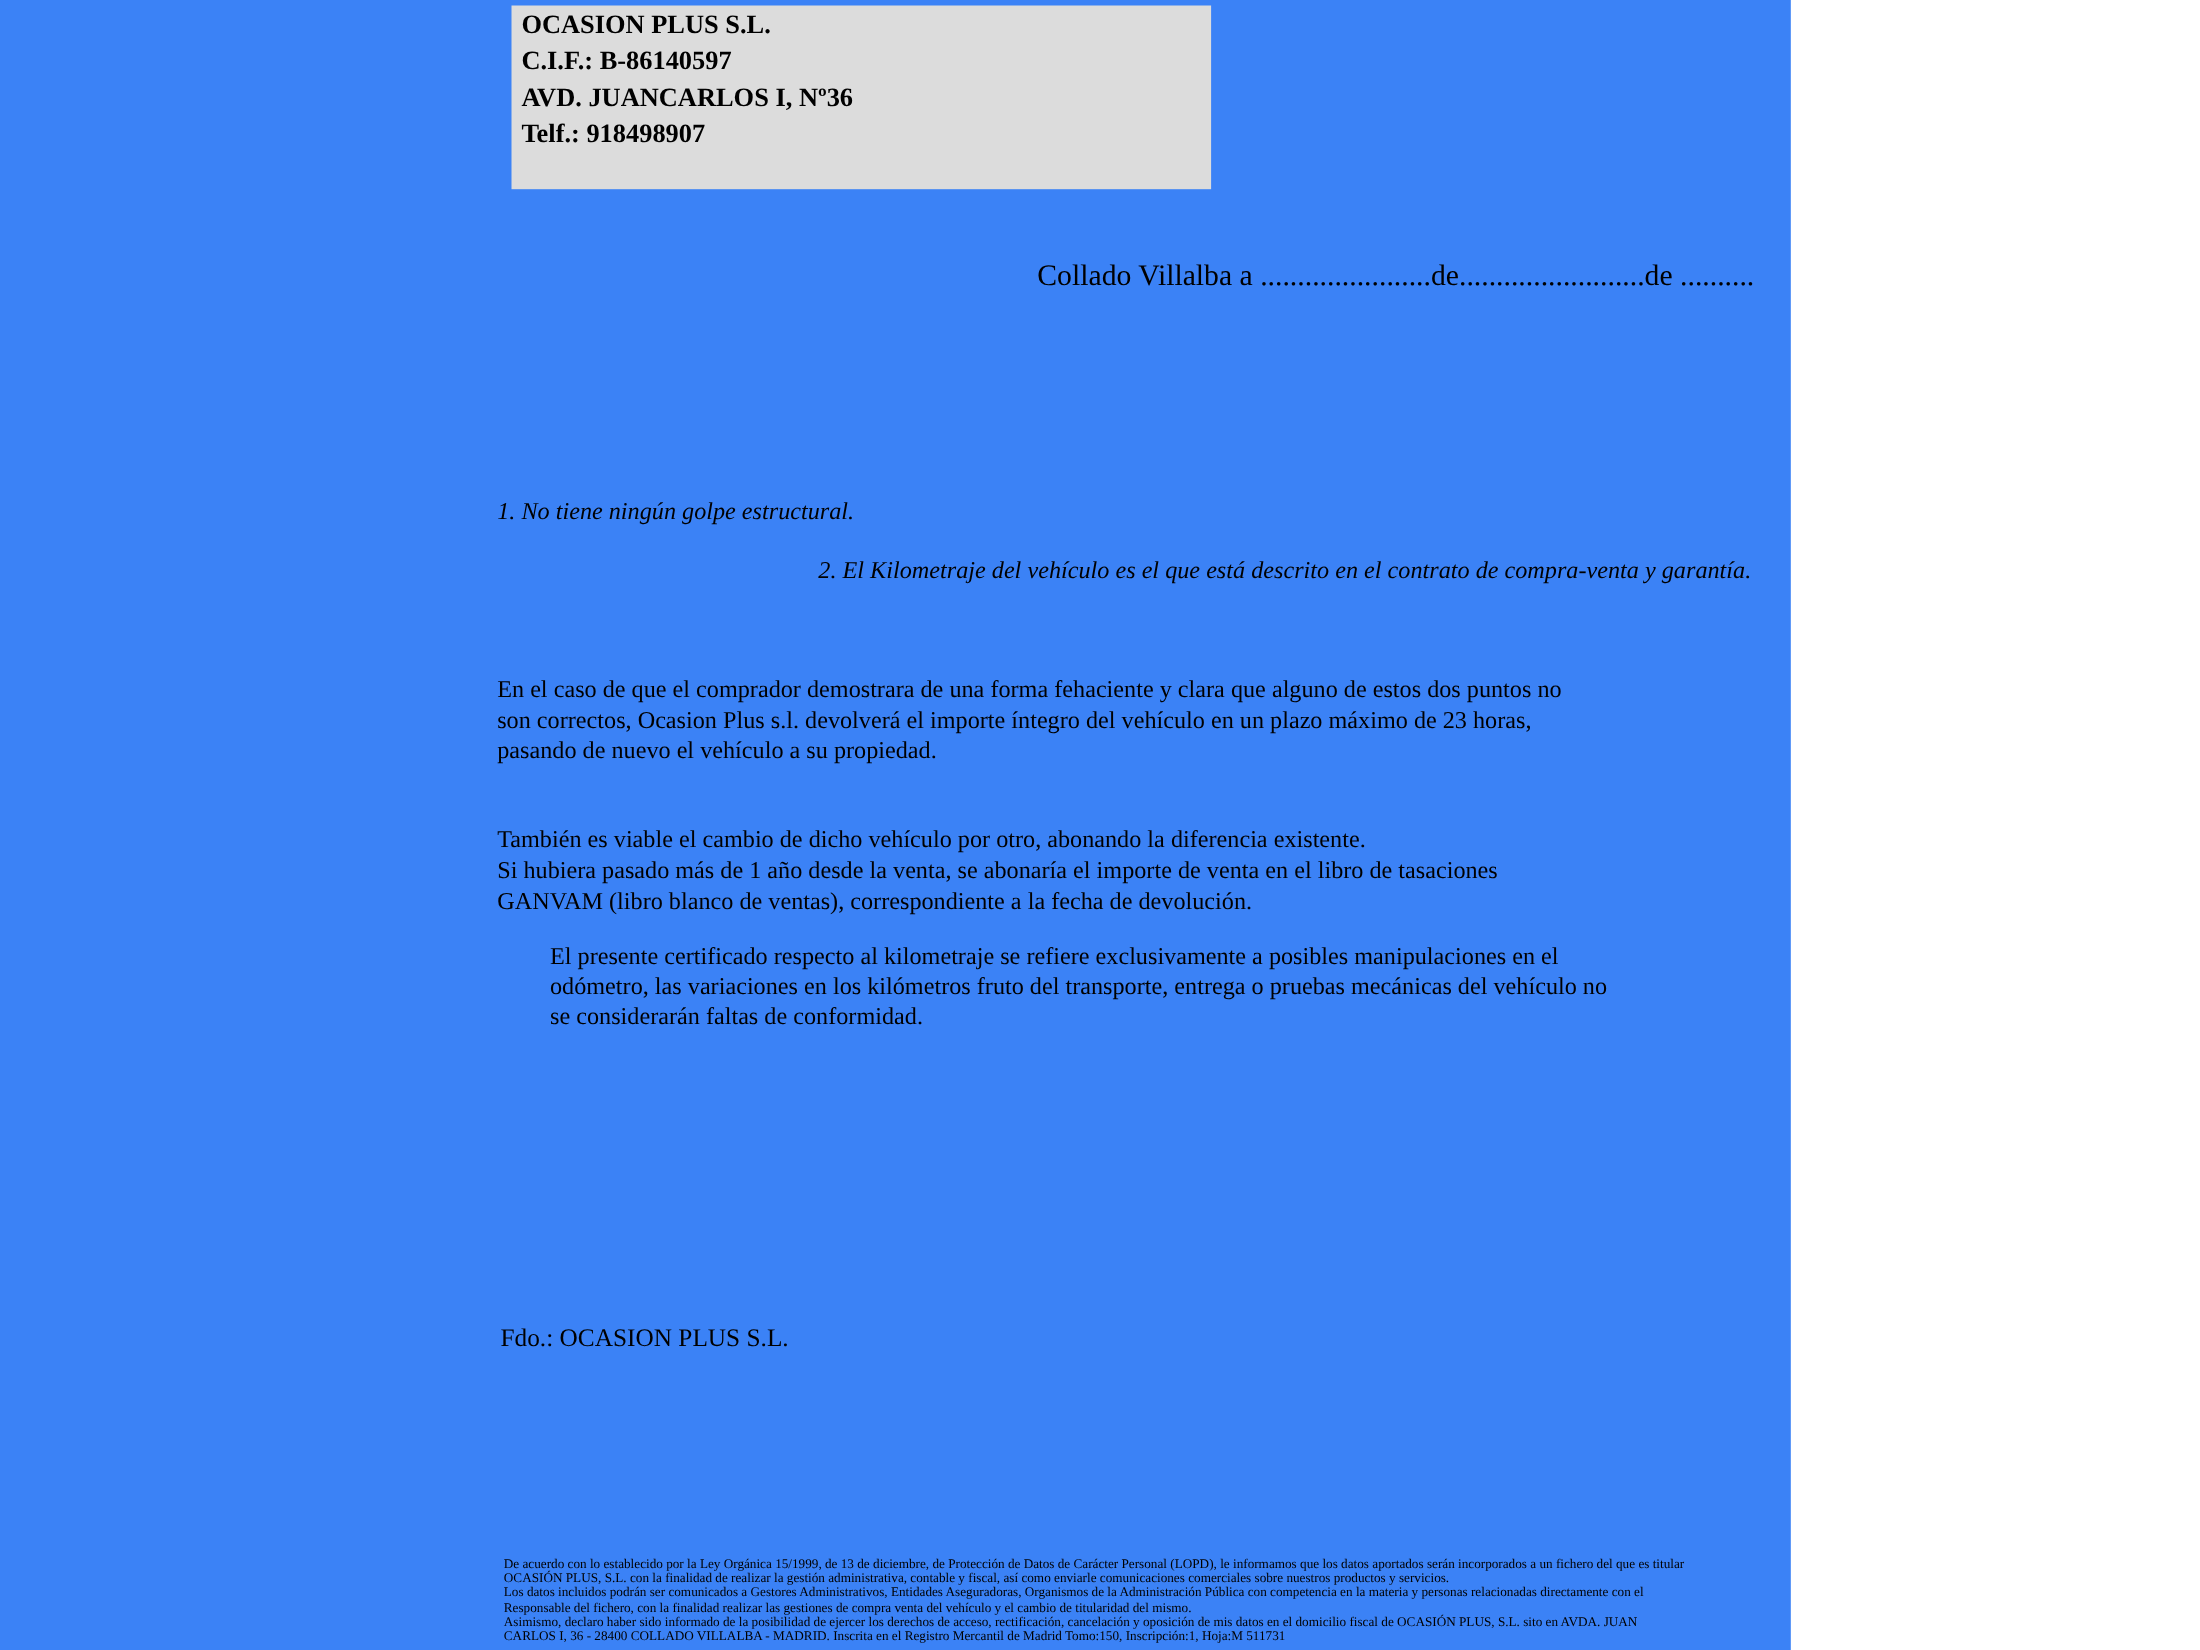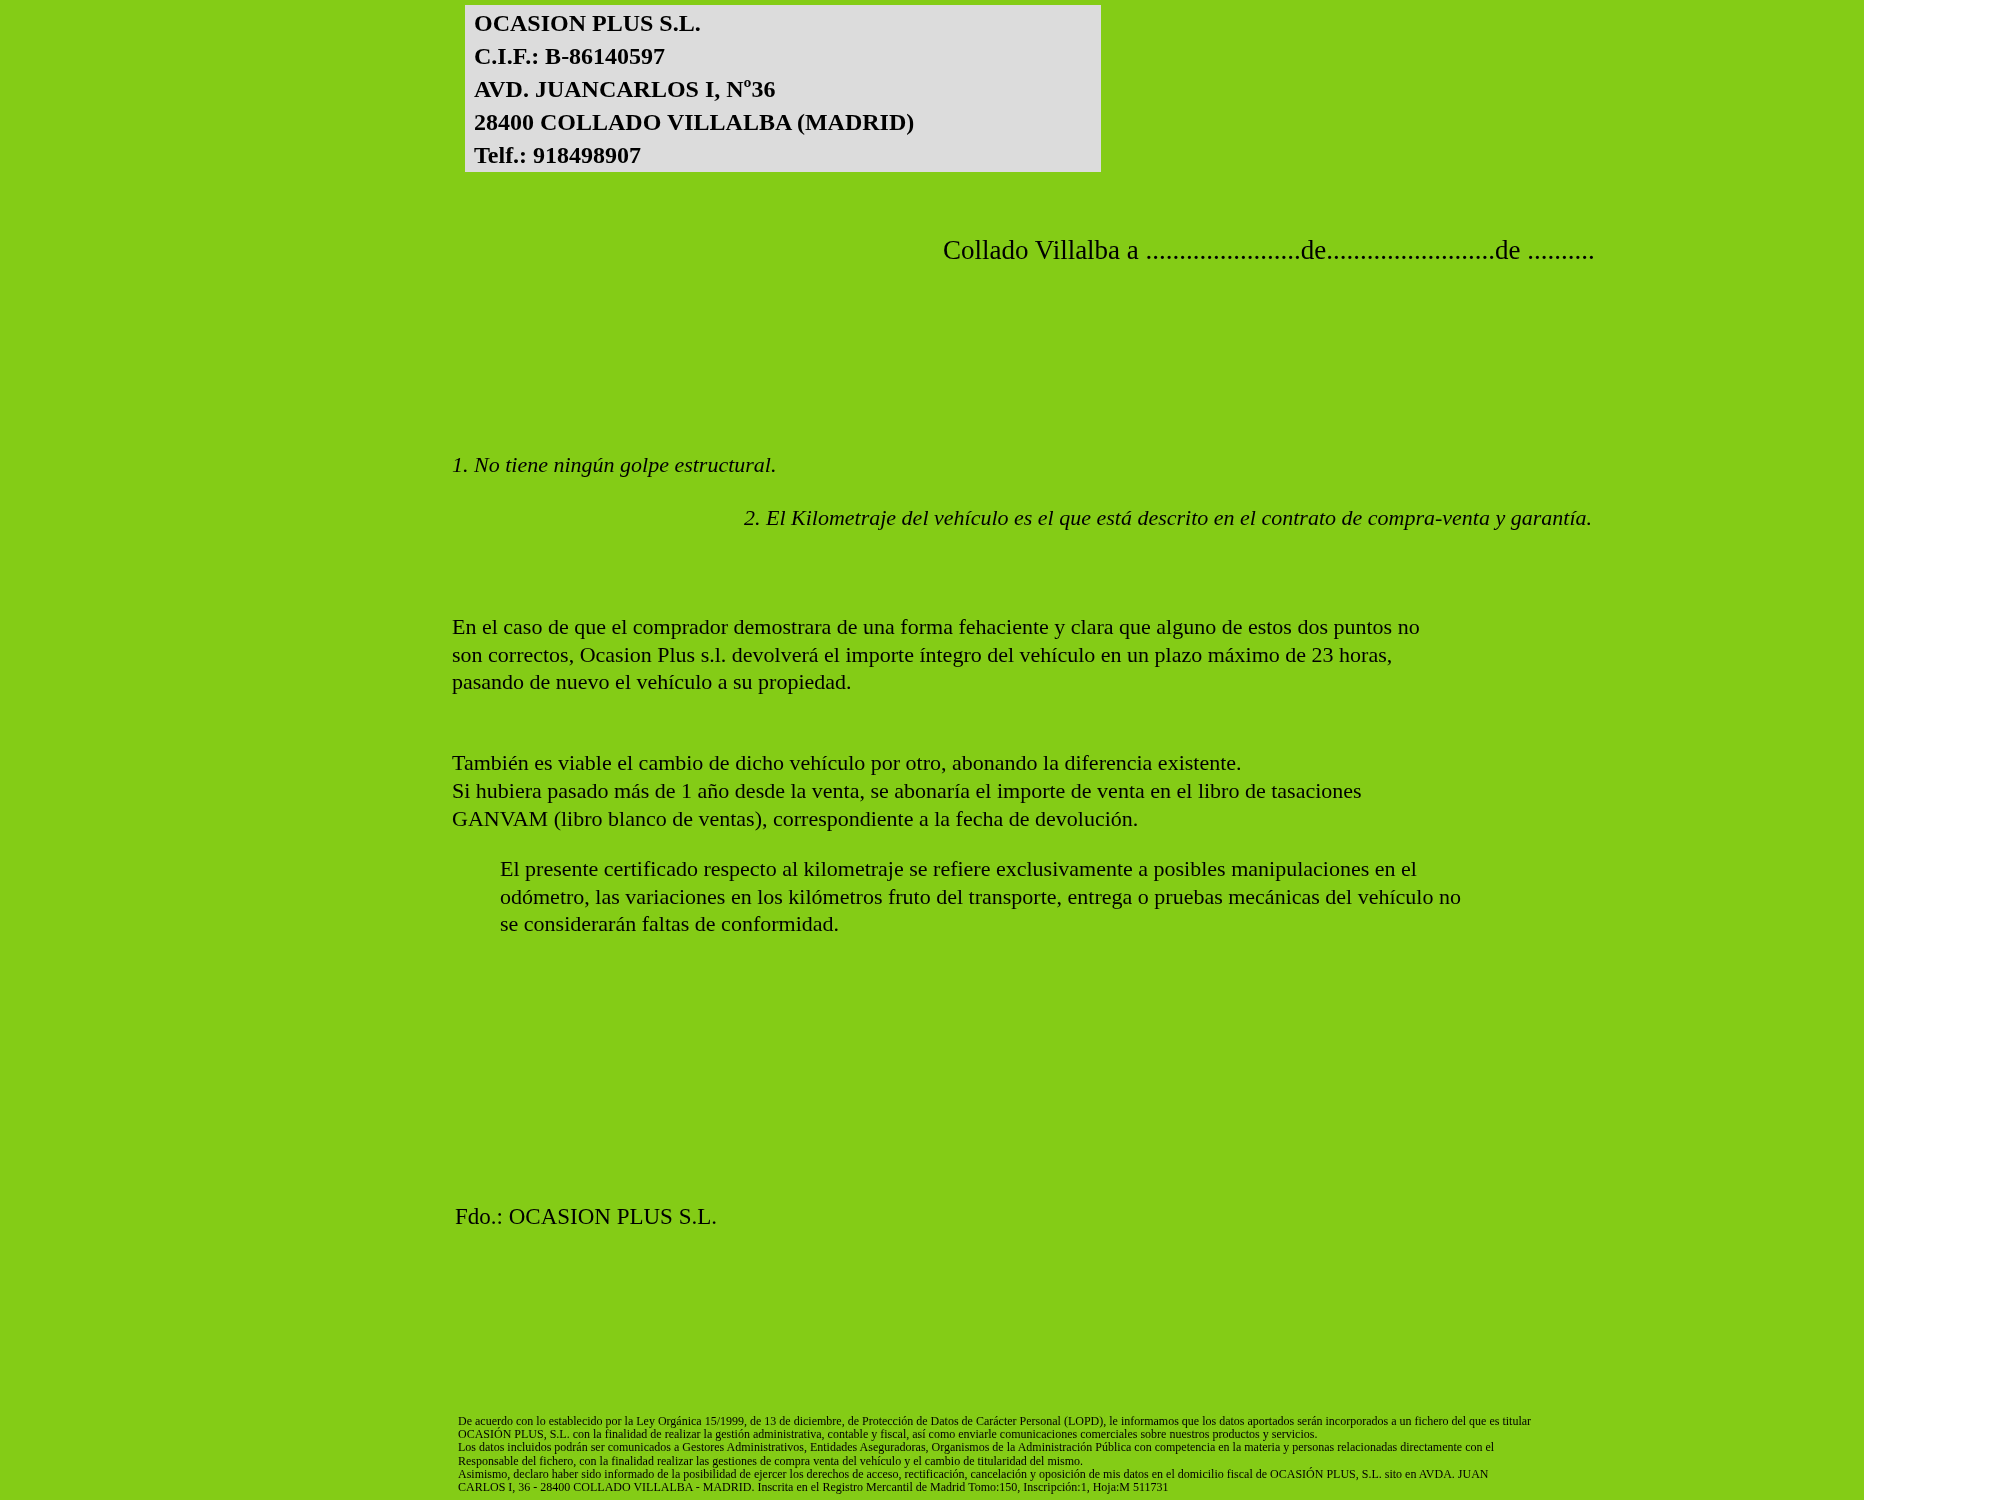--- a/index.html
+++ b/index.html
@@ -2,23 +2,23 @@
 <html><head>
 <meta charset="utf-8">
 <style>
   html, body {
     margin: 0;
     padding: 0;
     background: #ffffff;
   }
   .page {
     position: relative;
-    width: 1864px;
+    width: 1628px;
     height: 1500px;
-    background: #84cc16;
+    background: #3b82f6;
     color: #000000;
     font-family: "Liberation Serif", serif;
     overflow: hidden;
   }
 
   
   .letterhead {
     position: absolute;
     left: 465px;
     top: 5px;
@@ -101,21 +101,20 @@
 </style>
 </head>
 <body>
 
 <div class="page">
 
   <div class="letterhead">
     <div>OCASION PLUS S.L.</div>
     <div>C.I.F.: B-86140597</div>
     <div>AVD. JUANCARLOS I, Nº36</div>
-    <div>28400 COLLADO VILLALBA (MADRID)</div>
     <div>Telf.: 918498907</div>
   </div>
 
   <div class="date-line">Collado Villalba a .......................de.........................de ..........</div>
 
 
   <div class="point point-1">1. No tiene ningún golpe estructural.</div>
   <div class="point point-2">2. El Kilometraje del vehículo es el que está descrito en el contrato de compra-venta y garantía.</div>
 
   <div class="para para-a">En el caso de que el comprador demostrara de una forma fehaciente y clara que alguno de estos dos puntos no

